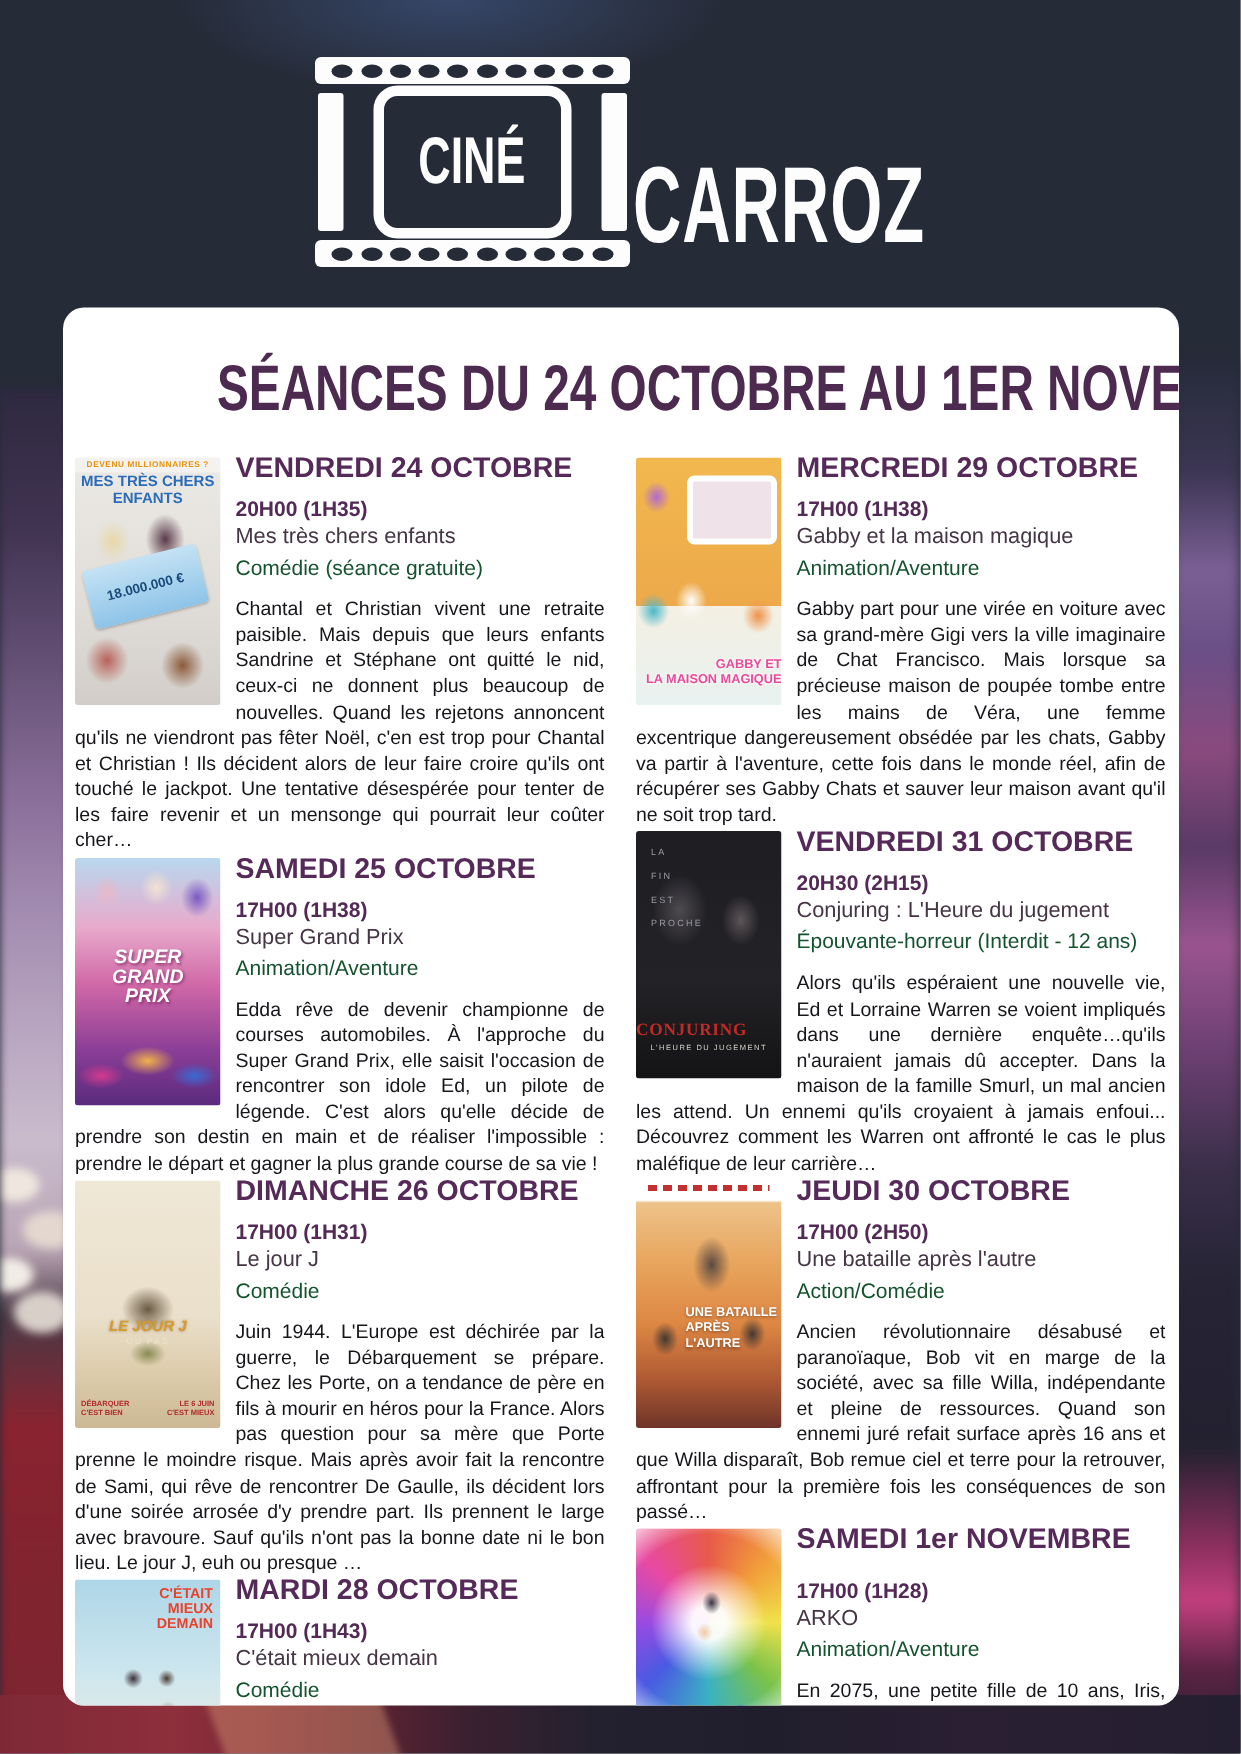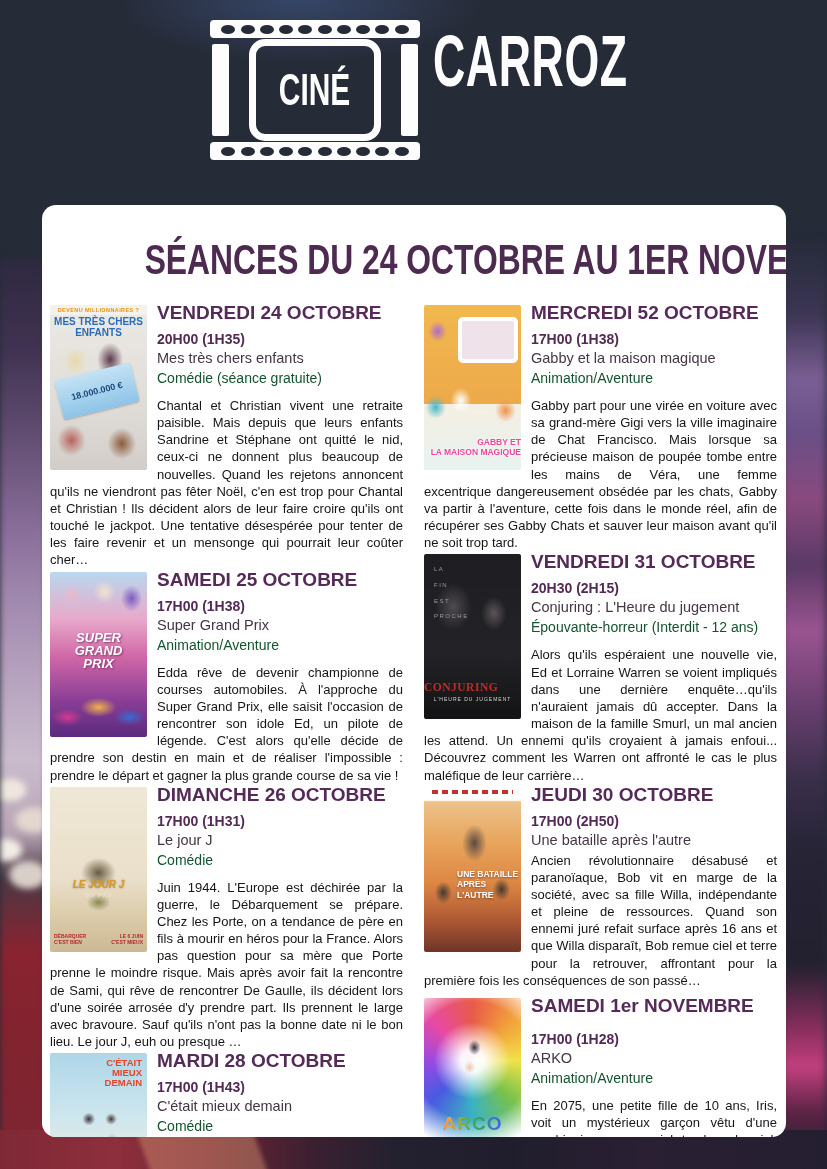--- a/index.html
+++ b/index.html
@@ -26,21 +26,21 @@
       linear-gradient(180deg,#262b3a 0%,#3c3654 8%,#7a5f94 15%,#6a4f86 21%,#8a4a7e 28%,#5a3a66 35%,#9a5490 42%,#6a3f70 50%,#3a2f4a 58%,#262435 66%,#232130 78%,#8a2f5e 85%,#c2407e 89%,#5a2344 94%,#232130 100%);
   }
   .bg-bottom{position:absolute;left:0;top:1130px;width:827px;height:39px;
     background:linear-gradient(90deg,#7e2836 0%,#8e2f3c 14%,#6d2433 26%,#3a2030 38%,#23212f 48%,#201e2c 62%,#2a1f33 78%,#241f30 100%);
   }
   .bg-wedge{position:absolute;left:70px;top:1118px;width:300px;height:120px;
     background:linear-gradient(70deg,transparent 30%,rgba(216,150,116,.45) 31%,rgba(216,150,116,.45) 64%,transparent 65%);
     filter:blur(2px);
   }
   
-  .logo{position:absolute;left:210px;top:20px;display:flex;align-items:flex-start;gap:11px;}
+  .logo{position:absolute;left:210px;top:38px;display:flex;align-items:flex-end;}
   .filmstrip{width:210px;display:flex;flex-direction:column;}
   .strip{height:18px;background:#fdfdfd;border-radius:4px;display:flex;align-items:center;justify-content:space-evenly;padding:0 6px;}
   .hole{width:14px;height:9px;background:#262b38;border-radius:50%;}
   .film-mid{height:100px;display:flex;align-items:center;justify-content:space-between;padding:2px 2px;}
   .ibar{width:17px;height:92px;background:#fdfdfd;border-radius:2px;}
   .cine-frame{width:118px;height:88px;border:7px solid #fdfdfd;border-radius:16px;display:flex;align-items:center;justify-content:center;}
   .cine-txt{color:#fdfdfd;font-weight:bold;font-size:44px;letter-spacing:0px;transform:scaleX(.68);white-space:nowrap;}
   .carroz-txt{color:#fdfdfd;font-weight:bold;font-size:72px;letter-spacing:1px;transform:scaleX(.62);transform-origin:left center;white-space:nowrap;margin-left:2px;}
   
   .card{position:absolute;left:42px;top:205px;width:744px;height:932px;background:#ffffff;border-radius:14px;box-sizing:border-box;padding:0 8px;overflow:hidden;}
@@ -250,21 +250,21 @@
     </div>
 
     <div class="col">
 
       <article class="film">
         <div class="poster p-gabby">
           <div class="pframe"></div>
           <div class="ptitle pre">GABBY ET
 LA MAISON MAGIQUE</div>
         </div>
-        <h2>MERCREDI 52 OCTOBRE</h2>
+        <h2>MERCREDI 29 OCTOBRE</h2>
         <p class="time">17H00 (1H38)</p>
         <p class="ftitle">Gabby et la maison magique</p>
         <p class="genre">Animation/Aventure</p>
         <p class="desc">Gabby part pour une virée en voiture avec sa grand-mère Gigi vers la ville imaginaire de Chat Francisco. Mais lorsque sa précieuse maison de poupée tombe entre les mains de Véra, une femme excentrique dangereusement obsédée par les chats, Gabby va partir à l'aventure, cette fois dans le monde réel, afin de récupérer ses Gabby Chats et sauver leur maison avant qu'il ne soit trop tard.</p>
       </article>
 
       <article class="film">
         <div class="poster p-conjuring">
           <div class="pwords pre">LA
 FIN
@@ -282,20 +282,21 @@
 
       <article class="film">
         <div class="poster p-bataille">
           <div class="ptitle pre">UNE BATAILLE
 APRÈS
 L'AUTRE</div>
         </div>
         <h2>JEUDI 30 OCTOBRE</h2>
         <p class="time">17H00 (2H50)</p>
         <p class="ftitle">Une bataille après l'autre</p>
+        <p class="genre">Action/Comédie</p>
         <p class="desc">Ancien révolutionnaire désabusé et paranoïaque, Bob vit en marge de la société, avec sa fille Willa, indépendante et pleine de ressources. Quand son ennemi juré refait surface après 16 ans et que Willa disparaît, Bob remue ciel et terre pour la retrouver, affrontant pour la première fois les conséquences de son passé…</p>
       </article>
 
       <article class="film">
         <div class="poster p-arco">
           <div class="ptitle">ARCO</div>
         </div>
         <h2>SAMEDI 1er NOVEMBRE</h2>
         <p class="time gap-top">17H00 (1H28)</p>
         <p class="ftitle">ARKO</p>

